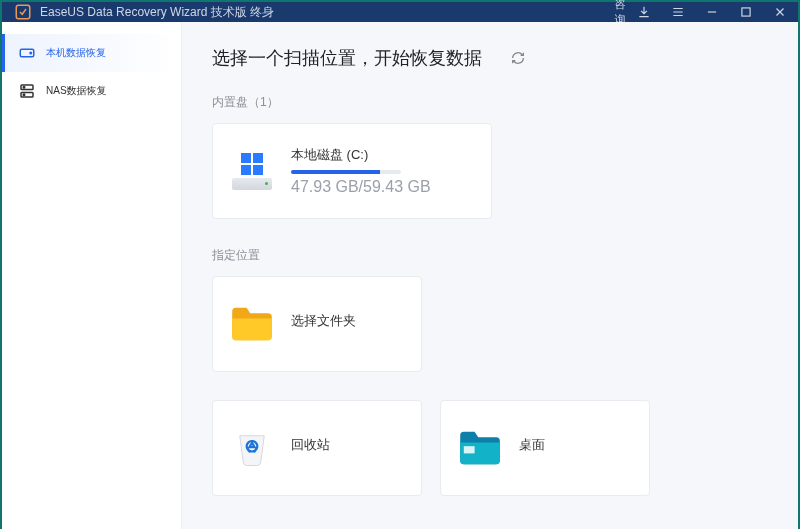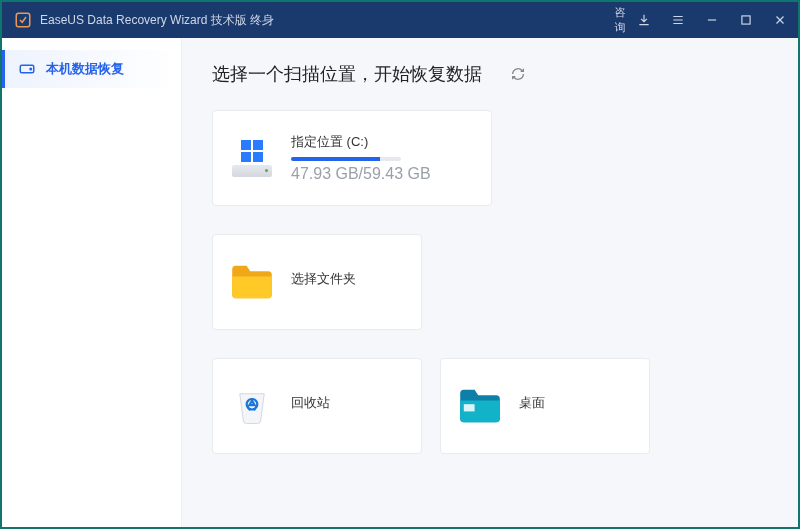--- a/index.html
+++ b/index.html
@@ -7,21 +7,21 @@
 .window { width: 800px; height: 529px; background: #1a3a6e; display: flex; flex-direction: column; border: 2px solid #0f766e; }
 .titlebar { height: 36px; background: #1a3a6e; display: flex; align-items: center; padding: 0 8px; color: #cfd7e6; }
 .titlebar-logo { width: 18px; height: 18px; margin: 0 8px 0 4px; display: flex; align-items: center; justify-content: center; }
 .titlebar-title { font-size: 12px; flex: 1; white-space: nowrap; }
 .titlebar-actions { display: flex; gap: 14px; align-items: center; }
 .titlebar-btn { width: 20px; height: 20px; display: flex; align-items: center; justify-content: center; cursor: pointer; color: #cfd7e6; }
 .titlebar-btn svg { width: 14px; height: 14px; }
 .consult { display: flex; align-items: center; gap: 20px; font-size: 11px; }
 .body { flex: 1; display: flex; background: #f5f7fa; }
 .sidebar { width: 180px; background: #fff; border-right: 1px solid #eef0f3; padding-top: 12px; display: flex; flex-direction: column; }
-.sidebar-item { display: flex; align-items: center; gap: 10px; padding: 10px 16px; font-size: 13px; color: #333; cursor: pointer; font-weight: bold; }
+.sidebar-item { display: flex; align-items: center; gap: 10px; padding: 10px 16px; font-size: 10px; color: #333; cursor: pointer; }
 .sidebar-item.active { color: #2563eb; background: linear-gradient(90deg, rgba(37,99,235,0.08), transparent); border-left: 3px solid #2563eb; padding-left: 13px; }
 .sidebar-item .icon { width: 18px; height: 18px; display: flex; align-items: center; justify-content: center; }
 .main { flex: 1; padding: 24px 30px; overflow: auto; }
 .page-header { display: flex; align-items: center; gap: 28px; margin-bottom: 24px; }
 .page-title { font-size: 18px; font-weight: 500; color: #222; }
 .refresh { width: 16px; height: 16px; color: #888; cursor: pointer; }
 .section-label { font-size: 12px; color: #8a8f99; margin-bottom: 12px; }
 .cards { display: flex; gap: 18px; flex-wrap: wrap; margin-bottom: 28px; }
 .card { background: #fff; border: 1px solid #e8ebef; border-radius: 4px; width: 210px; height: 96px; display: flex; align-items: center; padding: 16px; cursor: pointer; }
 .card.wide { width: 280px; }
@@ -91,53 +91,66 @@
     <div class="sidebar">
       <div class="sidebar-item active">
         <span class="icon">
           <svg viewBox="0 0 24 24" fill="none" stroke="#2563eb" stroke-width="2">
               <rect x="3" y="7" width="18" height="10" rx="2"></rect>
               <circle cx="17" cy="12" r="1" fill="#2563eb"></circle>
             </svg>
         </span>
         <span>本机数据恢复</span>
       </div>
+      <div class="sidebar-item">
+        <span class="icon">
+          <svg viewBox="0 0 24 24" fill="none" stroke="#333" stroke-width="2">
+              <rect x="4" y="4" width="16" height="6" rx="1"></rect>
+              <rect x="4" y="14" width="16" height="6" rx="1"></rect>
+              <circle cx="8" cy="7" r="1" fill="#333"></circle>
+              <circle cx="8" cy="17" r="1" fill="#333"></circle>
+            </svg>
+        </span>
+        <span>NAS数据恢复</span>
+      </div>
     </div>
 
     <div class="main">
       <div class="page-header">
         <div class="page-title">选择一个扫描位置，开始恢复数据</div>
         <div class="refresh">
           <svg viewBox="0 0 24 24" fill="none" stroke="currentColor" stroke-width="2">
               <path d="M4 12a8 8 0 0114-5.3L20 8M20 4v4h-4M20 12a8 8 0 01-14 5.3L4 16M4 20v-4h4"></path>
             </svg>
         </div>
       </div>
 
+      <div class="section-label">内置盘（1）</div>
       <div class="cards">
         <div class="card wide">
           <div class="card-icon drive-icon">
             <div class="win-squares">
                 <div></div>
                 <div></div>
                 <div></div>
                 <div></div>
               </div>
             <div class="drive-base"></div>
           </div>
           <div class="card-body">
-            <div class="card-title">指定位置 (C:)</div>
+            <div class="card-title">本地磁盘 (C:)</div>
             <div class="progress">
               <div class="progress-bar" id="drive-progress" style="width: 80.6%;"></div>
             </div>
             <div class="card-sub">47.93 GB/59.43 GB</div>
           </div>
         </div>
       </div>
 
+      <div class="section-label">指定位置</div>
       <div class="cards">
         <div class="card">
           <div class="card-icon">
             <svg class="folder-svg" viewBox="0 0 48 40">
                 <path d="M2 6 Q2 2 6 2 L18 2 L22 8 L42 8 Q46 8 46 12 L46 34 Q46 38 42 38 L6 38 Q2 38 2 34 Z" fill="#f0a818"></path>
                 <path d="M2 14 L46 14 L46 34 Q46 38 42 38 L6 38 Q2 38 2 34 Z" fill="#ffca28"></path>
               </svg>
           </div>
           <div class="card-title">选择文件夹</div>
         </div>

